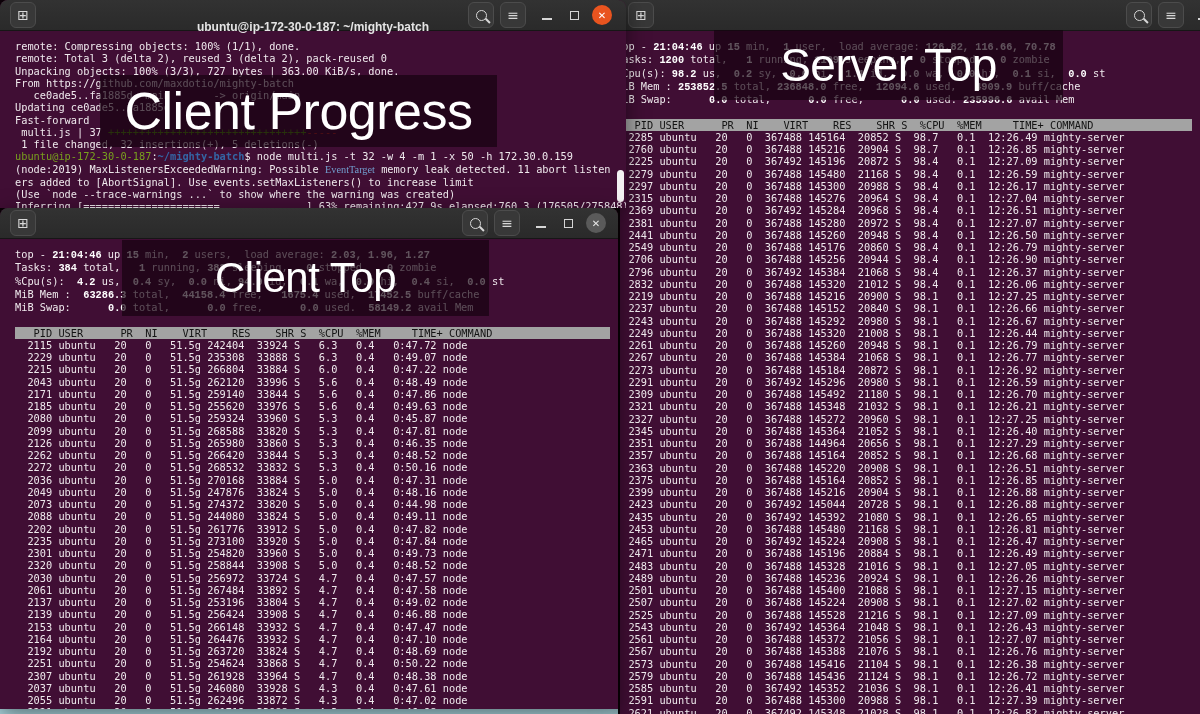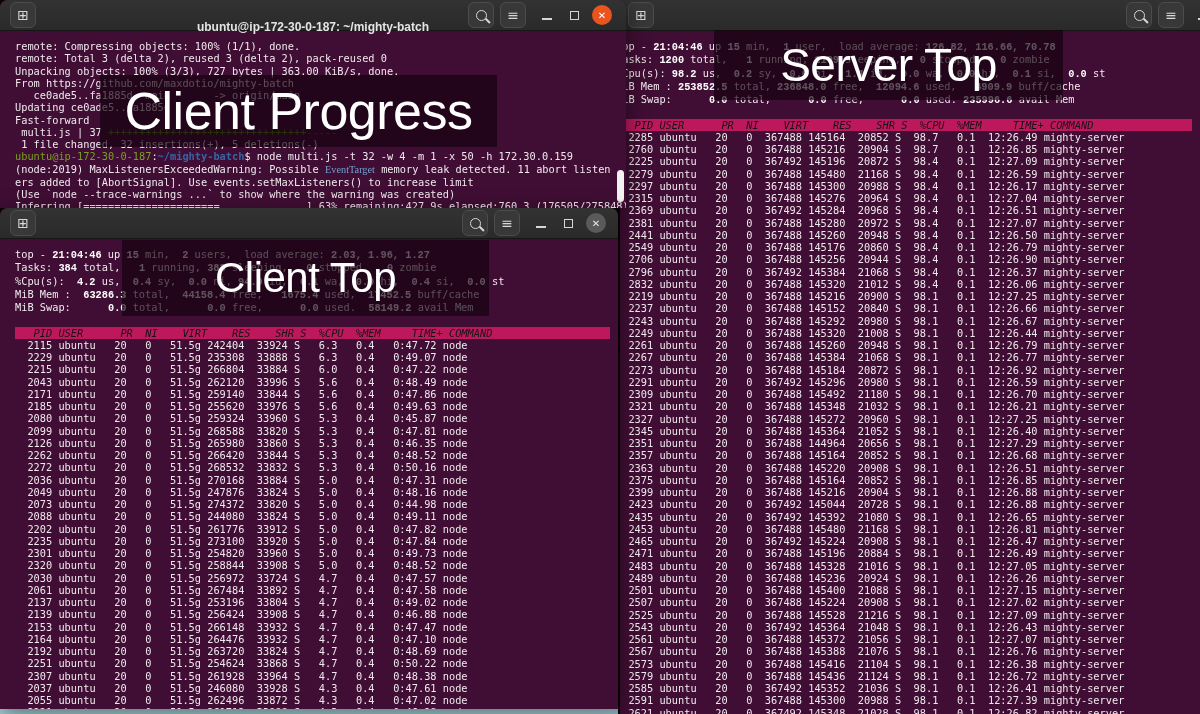--- a/index.html
+++ b/index.html
@@ -52,21 +52,21 @@
     color:#efe9ed;
   }
   .term pre{
     margin:8px;padding:2px 0 0 7px;
     font-family:"DejaVu Sans Mono","Liberation Mono",monospace;
     font-size:10.3px;line-height:12.25px;
   }
   #win-right .term pre{padding-left:0;margin-left:-4px;}
   .ln{display:block;white-space:pre;min-height:12.25px;}
   .ln b{color:#ffffff;font-family:Liberation Mono, monospace;}
-  .hdr{background:#be185d;color:#141414;font-style:italic;}
+  .hdr{background:#a3a3a3;color:#141414;}
   .c-green{color:#78a01e;font-weight:normal;}
   .c-red{color:#cc2b1d;}
   .c-plusgreen{color:#4e9a06;}
   .c-blue{color:#3465a4;font-weight:bold;}
   .c-lightblue{color:#729fcf;font-family:Liberation Serif, serif;}
 
   .caption{
     position:absolute;z-index:10;
     background:rgba(20,2,15,.68);
     color:#ffffff;display:flex;align-items:center;justify-content:center;

